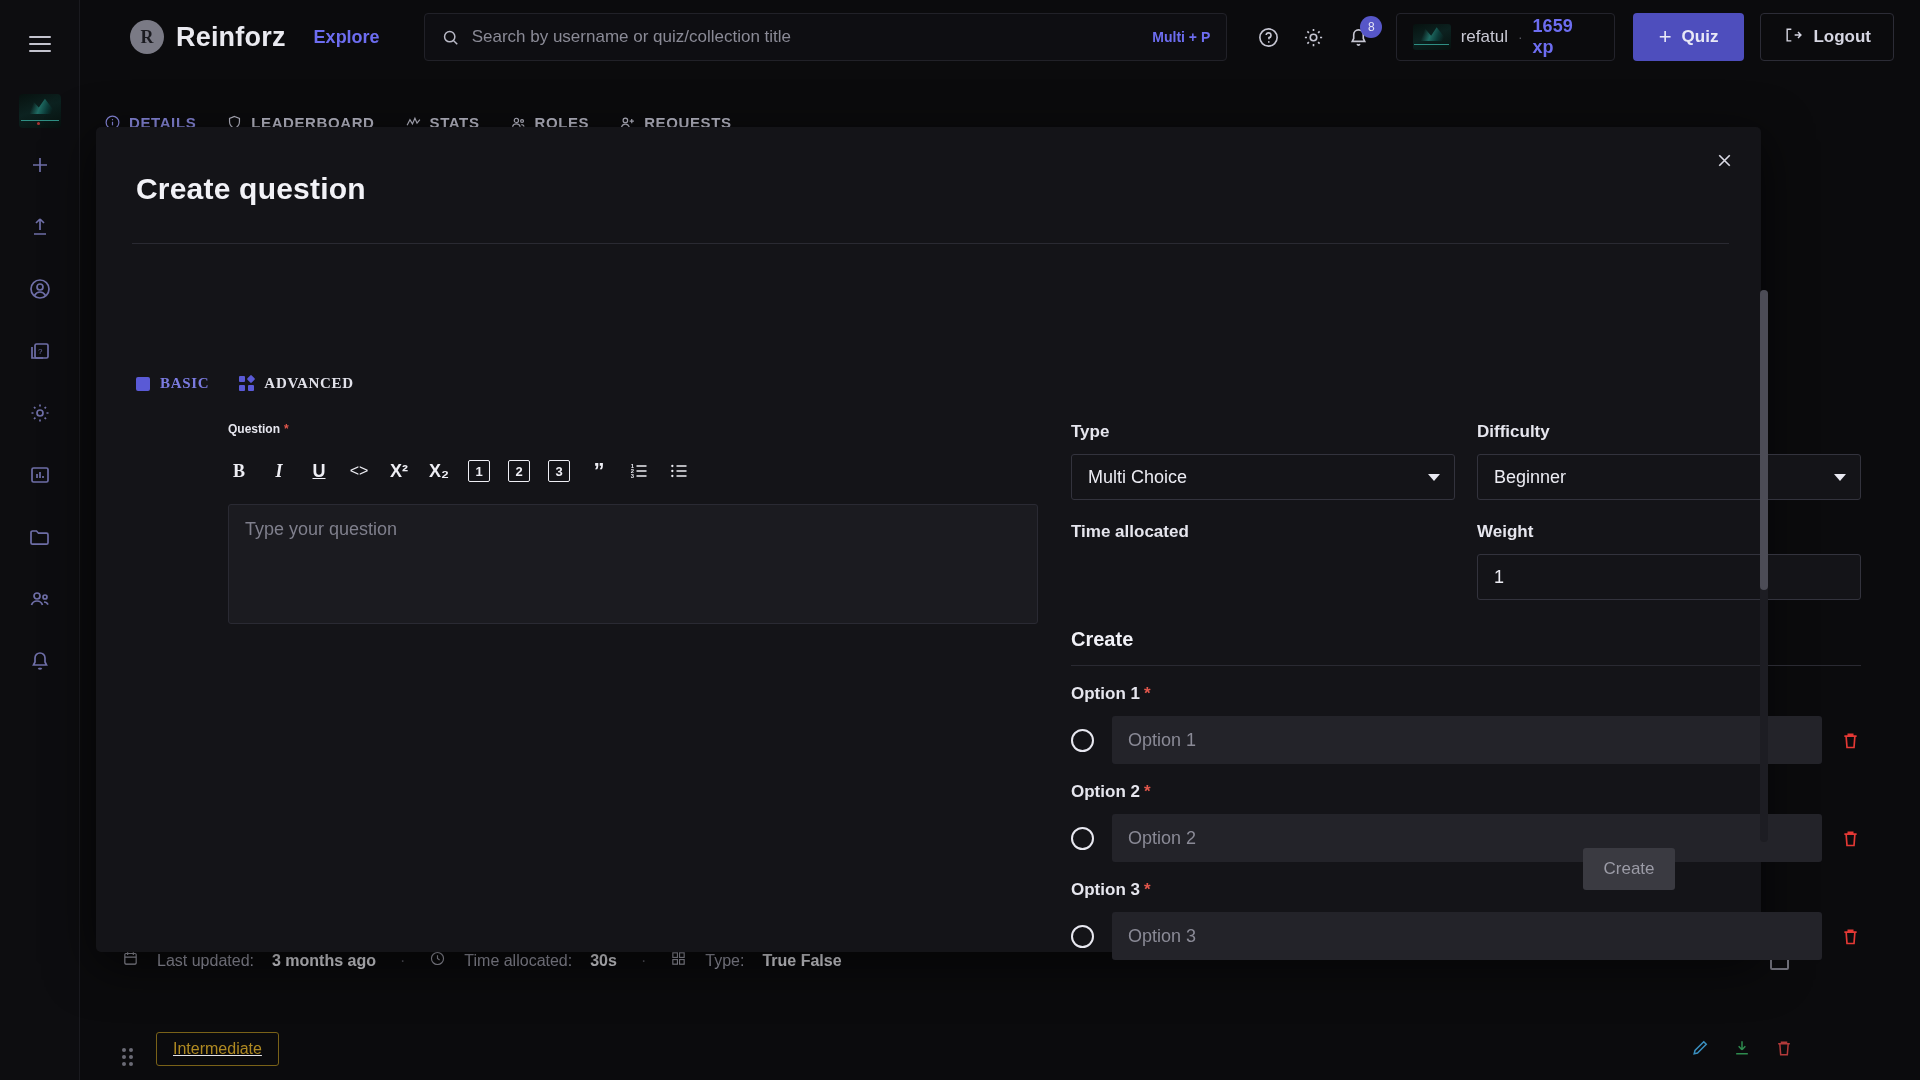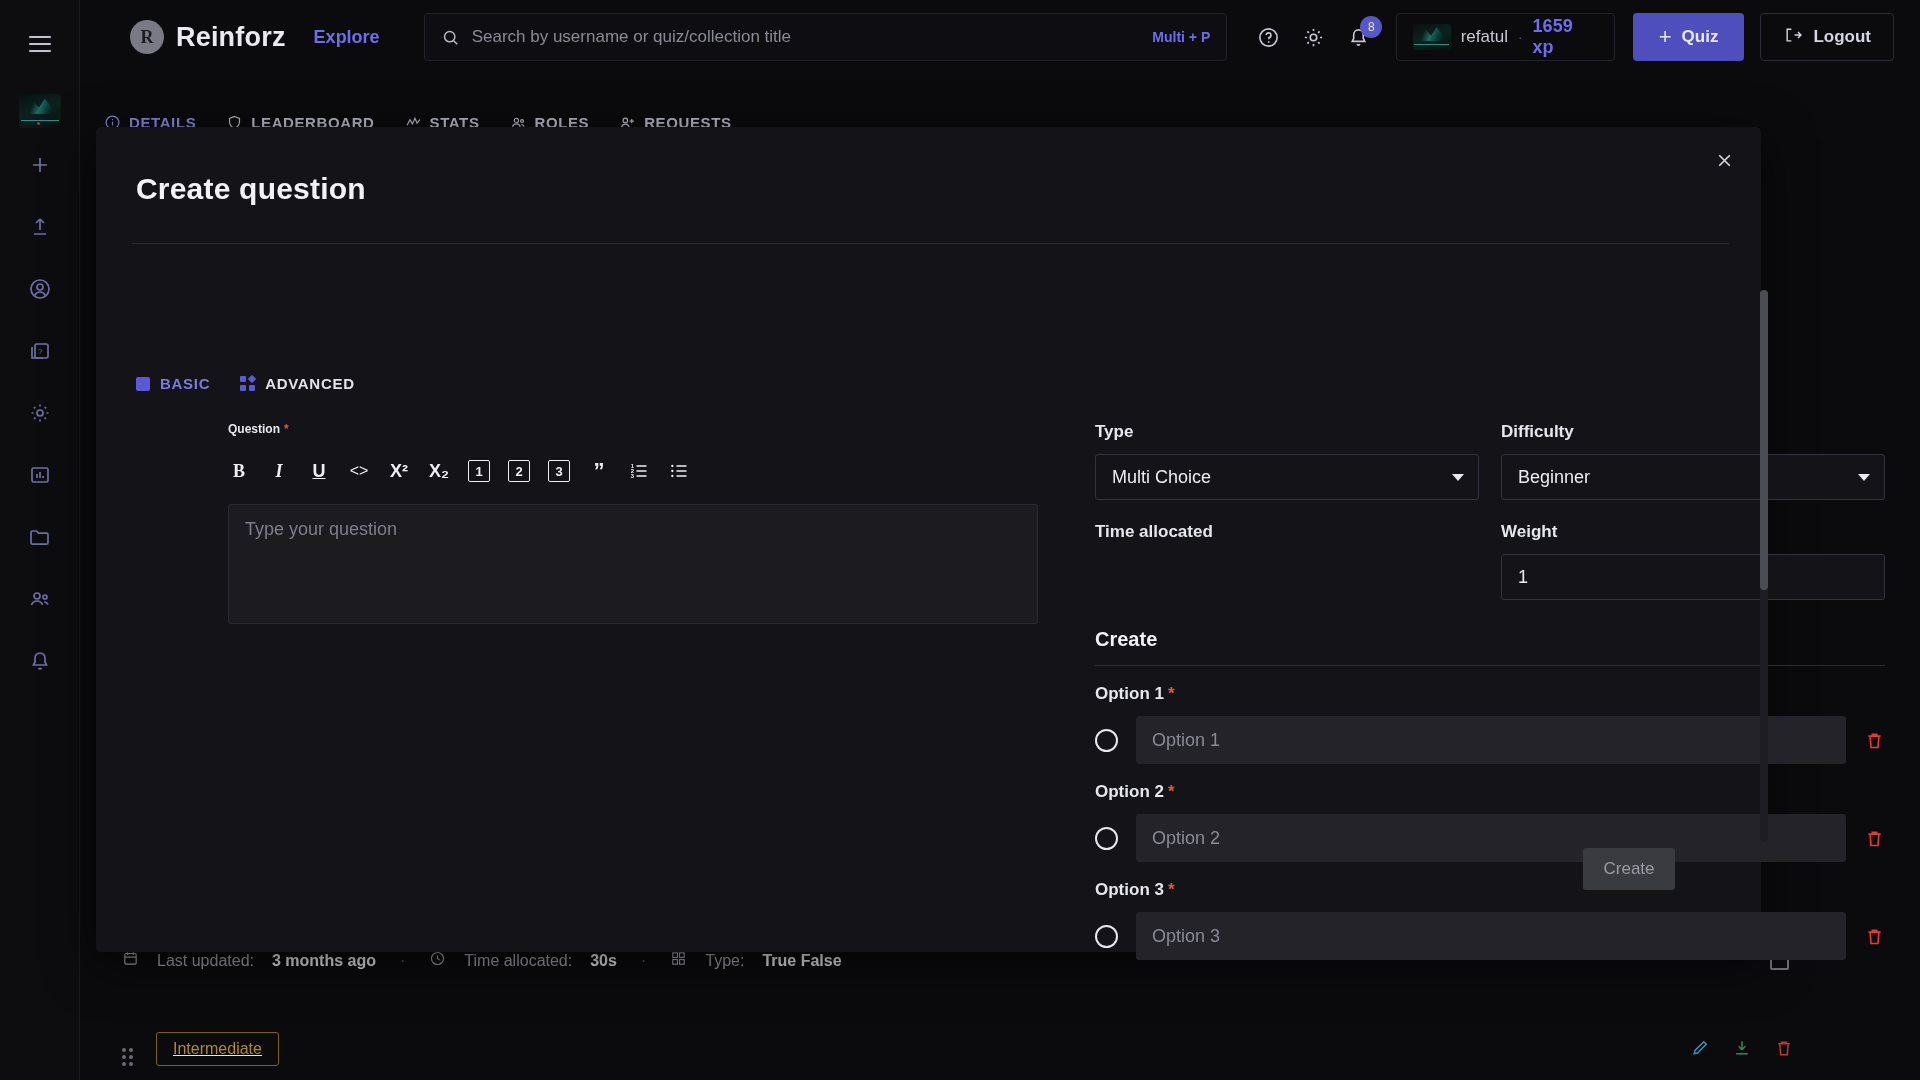--- a/index.html
+++ b/index.html
@@ -135,21 +135,21 @@
     display:flex; align-items:center; justify-content:center; cursor:pointer; color:#dadae4;
   }
   #closeX svg { width: 21px; height:21px; stroke:currentColor; stroke-width: 1.9; fill:none;}
   #modal h1 {
     position:absolute; left: 40px; top: 45px;
     font-size: 30px; font-weight: 700; color: #f2f2f7; letter-spacing: .2px;
   }
   #modal .divider-top {
     position:absolute; left: 36px; top: 116px; width: 1597px; height:1px; background:#2a2a32;
   }
-  #mtabrow { position:absolute; left: 40px; top: 248px; display:flex; align-items:center; gap: 30px;}
+  #mtabrow { position:absolute; left: 40px; top: 248px; display:flex; align-items:center; gap: 30px; font-family: Liberation Serif, serif;}
   .mtab { display:flex; align-items:center; gap:10px; cursor:pointer; font-size:15px; letter-spacing:.7px; font-weight:600;}
   .mtab.active { color:#7b7be0; }
   .mtab.idle { color:#e2e2ea; }
   .sq { width:14px;height:14px;background:#5a5ad6;border-radius:2px;}
   .sq4 { width:15px;height:15px;position:relative;}
   .sq4 i { position:absolute;width:6px;height:6px;background:#5a5ad6;border-radius:1px;}
   .sq4 i:nth-child(1){left:0;top:0;}
   .sq4 i:nth-child(2){right:0;top:0;transform:rotate(45deg);}
   .sq4 i:nth-child(3){left:0;bottom:0;}
   .sq4 i:nth-child(4){right:0;bottom:0;}
@@ -167,21 +167,20 @@
   #qbox {
     margin-top: 20px; width: 810px; height: 120px;
     background: #1b1b20; border: 1px solid #2a2a33; border-radius: 3px;
     padding: 14px 16px; color:#7f7f8c; font-size: 18px;
   }
 
   
   #rightcol {
     position:absolute; left: 975px; top: 295px; width: 790px; height: 545px;
     overflow: hidden;
-    margin-left: 24px;
   }
   .row2 { display:flex; gap: 22px; }
   .f { flex: 1; }
   .f .lbl { font-size:17px; font-weight:700; color:#e6e6ee; margin-bottom: 12px; display:block;}
   .ctl {
     width: 100%; height: 46px; background:#141418; border:1px solid #33333d;
     border-radius: 3px; color:#ececf3; font-size: 18px;
     display:flex; align-items:center; padding: 0 16px; position: relative; cursor:pointer;
   }
   .ctl .caret {

